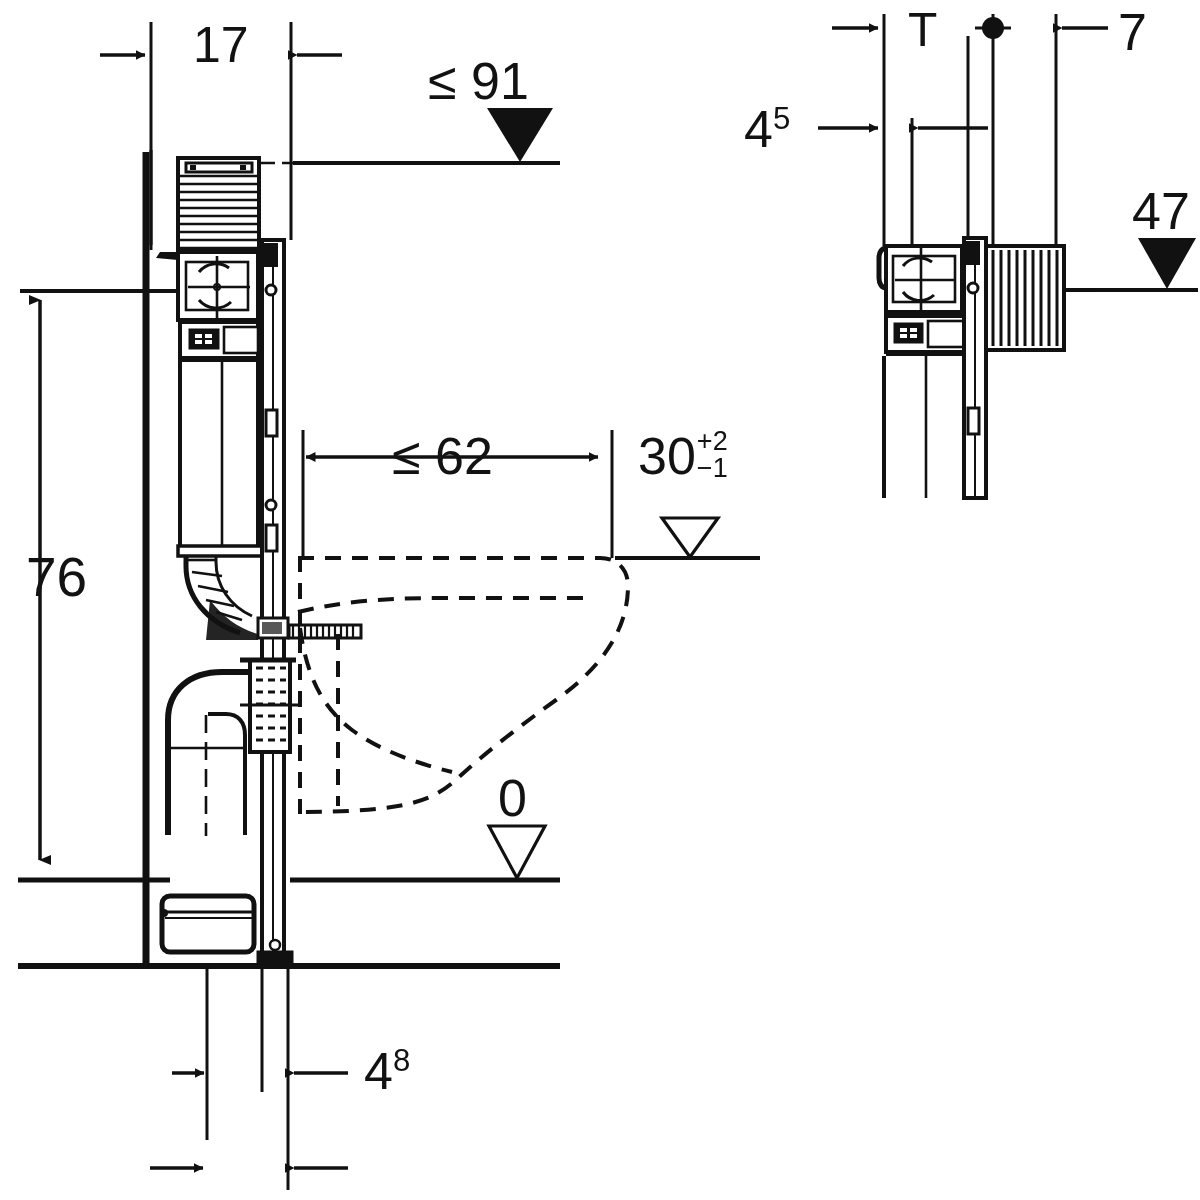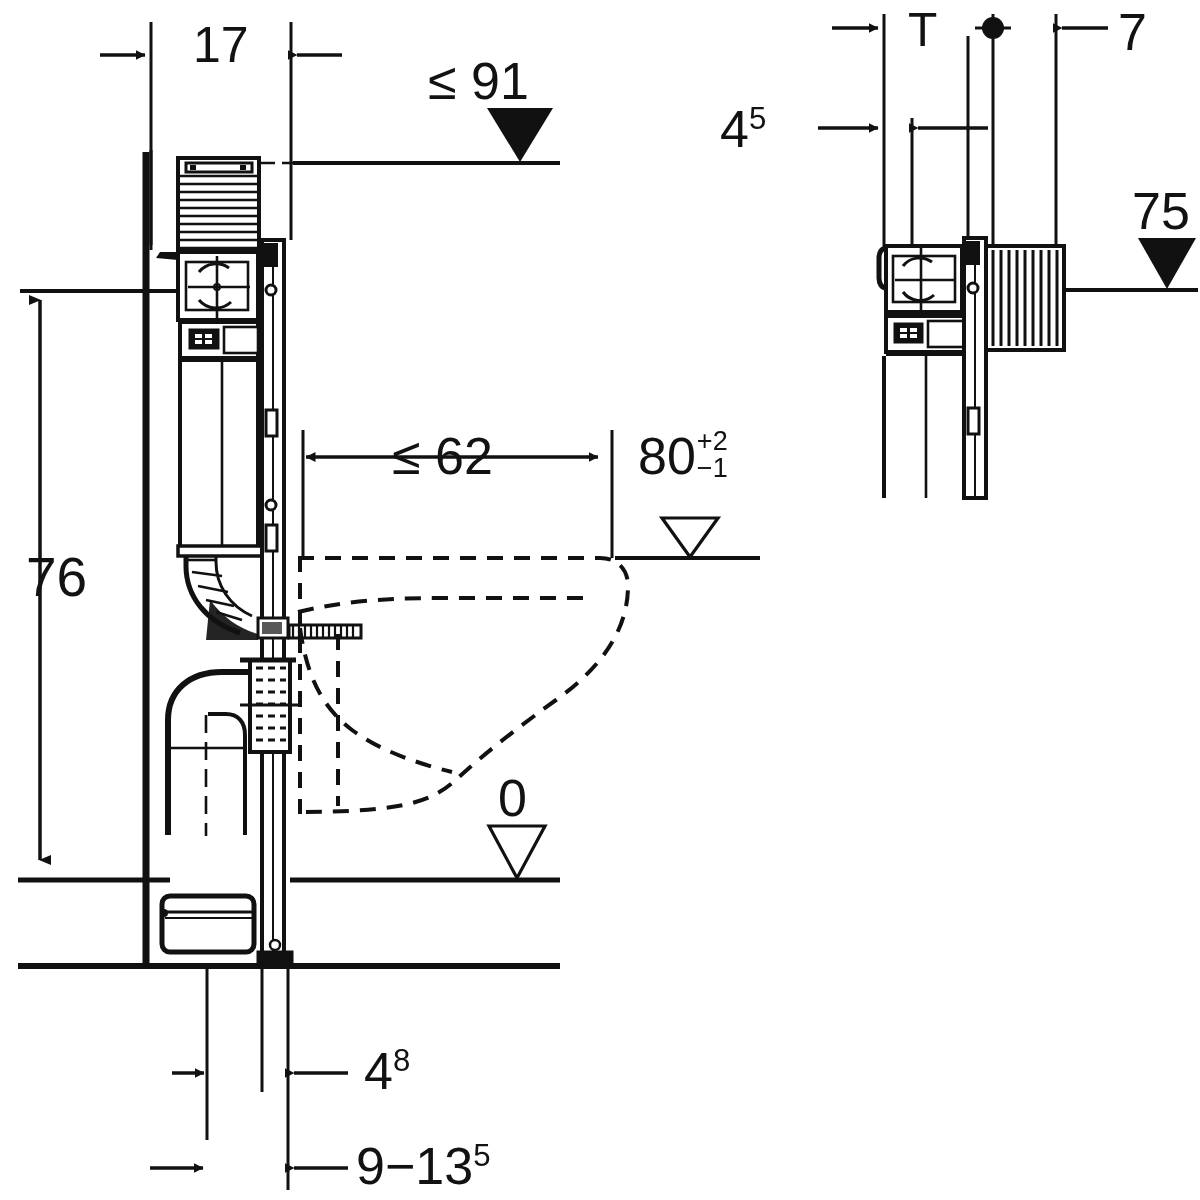--- a/index.html
+++ b/index.html
@@ -334,36 +334,33 @@
 
   <div class="lbl" style="left:193px;top:20px;font-size:50px;">17</div>
 
   <div class="lbl" style="left:428px;top:55px;font-size:52px;">≤ 91</div>
 
   <div class="lbl" style="left:26px;top:550px;font-size:55px;">76</div>
 
   <div class="lbl" style="left:392px;top:430px;font-size:52px;">≤ 62</div>
 
   <div class="lbl" style="left:638px;top:430px;font-size:52px;">
-    <span>80</span><span class="frac"><span>+2</span><span>−1</span></span>
+    <span>30</span><span class="frac"><span>+2</span><span>−1</span></span>
   </div>
 
   <div class="lbl" style="left:498px;top:772px;font-size:52px;">0</div>
 
   <div class="lbl" style="left:364px;top:1045px;font-size:52px;">
     <span>4</span><sup>8</sup>
   </div>
 
-  <div class="lbl" style="left:356px;top:1140px;font-size:52px;">
-    <span>9−13</span><sup>5</sup>
-  </div>
 
   <div class="lbl" style="left:908px;top:6px;font-size:48px;">T</div>
 
   <div class="lbl" style="left:1118px;top:6px;font-size:52px;">7</div>
 
-  <div class="lbl" style="left:720px;top:103px;font-size:52px;">
+  <div class="lbl" style="left:744px;top:103px;font-size:52px;">
     <span>4</span><sup>5</sup>
   </div>
 
-  <div class="lbl" style="left:1132px;top:185px;font-size:52px;">75</div>
+  <div class="lbl" style="left:1132px;top:185px;font-size:52px;">47</div>
 
 </div>
 
 </body></html>

